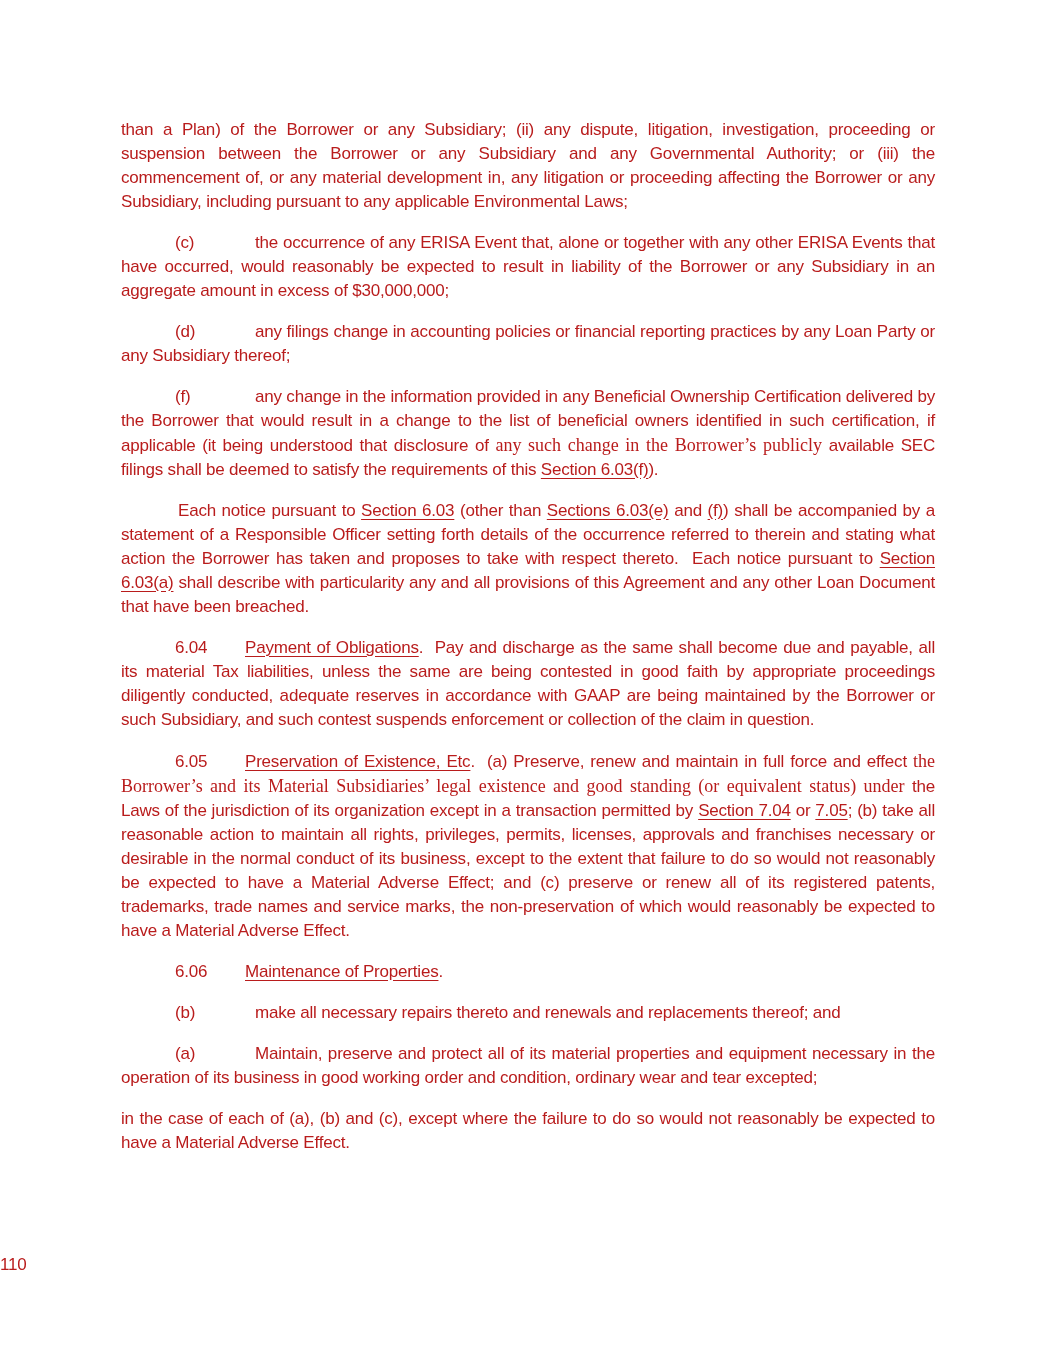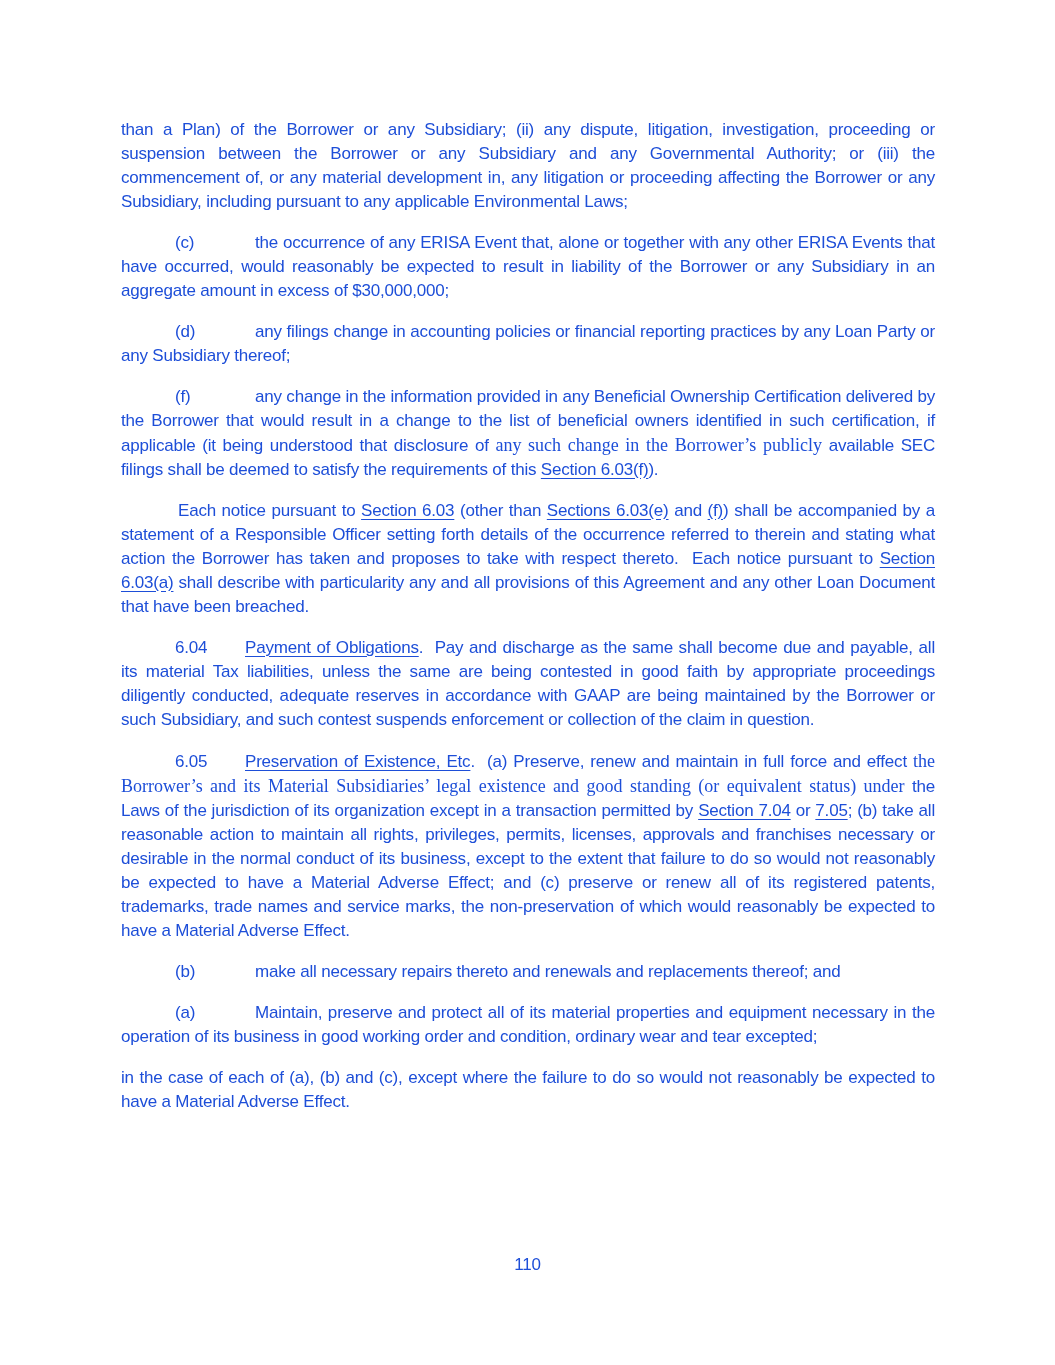--- a/index.html
+++ b/index.html
@@ -5,21 +5,21 @@
   html, body {
     margin: 0;
     padding: 0;
     background: #ffffff;
   }
   .page {
     position: relative;
     width: 1055px;
     height: 1365px;
     background: #ffffff;
-    color: #1d4ed8;
+    color: #b91c1c;
     font-family: "Liberation Sans", "DejaVu Sans", sans-serif;
     font-size: 17px;
     line-height: 24px;
     letter-spacing: -0.2px;
     box-sizing: border-box;
     padding: 118px 120px 0 121px;
     overflow: hidden;
   }
   .para {
     margin: 17px 0 0 0;
@@ -49,21 +49,21 @@
   .serif {
     font-family: Liberation Serif, serif;
     font-size: 18px;
     letter-spacing: 0;
   }
   .page-number {
     position: absolute;
     top: 1253px;
     left: 0;
     right: 0;
-    text-align: center;
+    text-align: left;
     text-indent: 0;
     font-size: 17px;
   }
 </style>
 </head>
 <body>
 
 <div class="page">
 
   <p class="para first"><span>than a Plan) of the Borrower or any Subsidiary; (ii) any dispute, litigation, investigation, proceeding or suspension between the Borrower or any Subsidiary and any Governmental Authority; or (iii) the commencement of, or any material development in, any litigation or proceeding affecting the Borrower or any Subsidiary, including pursuant to any applicable Environmental Laws;</span></p>
@@ -74,20 +74,21 @@
 
 
   <p class="para"><span class="label">(f)</span><span>any change in the information provided in any Beneficial Ownership Certification delivered by the Borrower that would result in a change to the list of beneficial owners identified in such certification, if applicable (it being understood that disclosure of </span><span class="serif">any such change in the Borrower’s publicly </span><span>available SEC filings shall be deemed to satisfy the requirements of this </span><span class="u">Section 6.03(f)</span><span>).</span></p>
 
   <p class="para" style="text-indent:57px"><span>Each notice pursuant to </span><span class="u">Section 6.03</span><span> (other than </span><span class="u">Sections 6.03(e)</span><span> and </span><span class="u">(f)</span><span>) shall be accompanied by a statement of a Responsible Officer setting forth details of the occurrence referred to therein and stating what action the Borrower has taken and proposes to take with respect thereto.&nbsp; Each notice pursuant to </span><span class="u">Section 6.03(a)</span><span> shall describe with particularity any and all provisions of this Agreement and any other Loan Document that have been breached.</span></p>
 
   <p class="para"><span class="label section">6.04</span><span class="u">Payment of Obligations</span><span>.&nbsp; Pay and discharge as the same shall become due and payable, all its material Tax liabilities, unless the same are being contested in good faith by appropriate proceedings diligently conducted, adequate reserves in accordance with GAAP are being maintained by the Borrower or such Subsidiary, and such contest suspends enforcement or collection of the claim in question.</span></p>
 
   <p class="para"><span class="label section">6.05</span><span class="u">Preservation of Existence, Etc</span><span>.&nbsp; (a) Preserve, renew and maintain in full force and effect </span><span class="serif">the Borrower’s and its Material Subsidiaries’ legal existence and good standing (or equivalent status) under </span><span>the Laws of the jurisdiction of its organization except in a transaction permitted by </span><span class="u">Section 7.04</span><span> or </span><span class="u">7.05</span><span>; (b) take all reasonable action to maintain all rights, privileges, permits, licenses, approvals and franchises necessary or desirable in the normal conduct of its business, except to the extent that failure to do so would not reasonably be expected to have a Material Adverse Effect; and (c) preserve or renew all of its registered patents, trademarks, trade names and service marks, the non-preservation of which would reasonably be expected to have a Material Adverse Effect.</span></p>
 
+  <p class="para"><span class="label section">6.06</span><span class="u">Maintenance of Properties</span><span>.</span></p>
 
   <p class="para"><span class="label">(b)</span><span>make all necessary repairs thereto and renewals and replacements thereof; and</span></p>
 
   <p class="para"><span class="label">(a)</span><span>Maintain, preserve and protect all of its material properties and equipment necessary in the operation of its business in good working order and condition, ordinary wear and tear excepted;</span></p>
 
 
   <p class="para flush"><span>in the case of each of (a), (b) and (c), except where the failure to do so would not reasonably be expected to have a Material Adverse Effect.</span></p>
 
   <div class="page-number">110</div>
 

